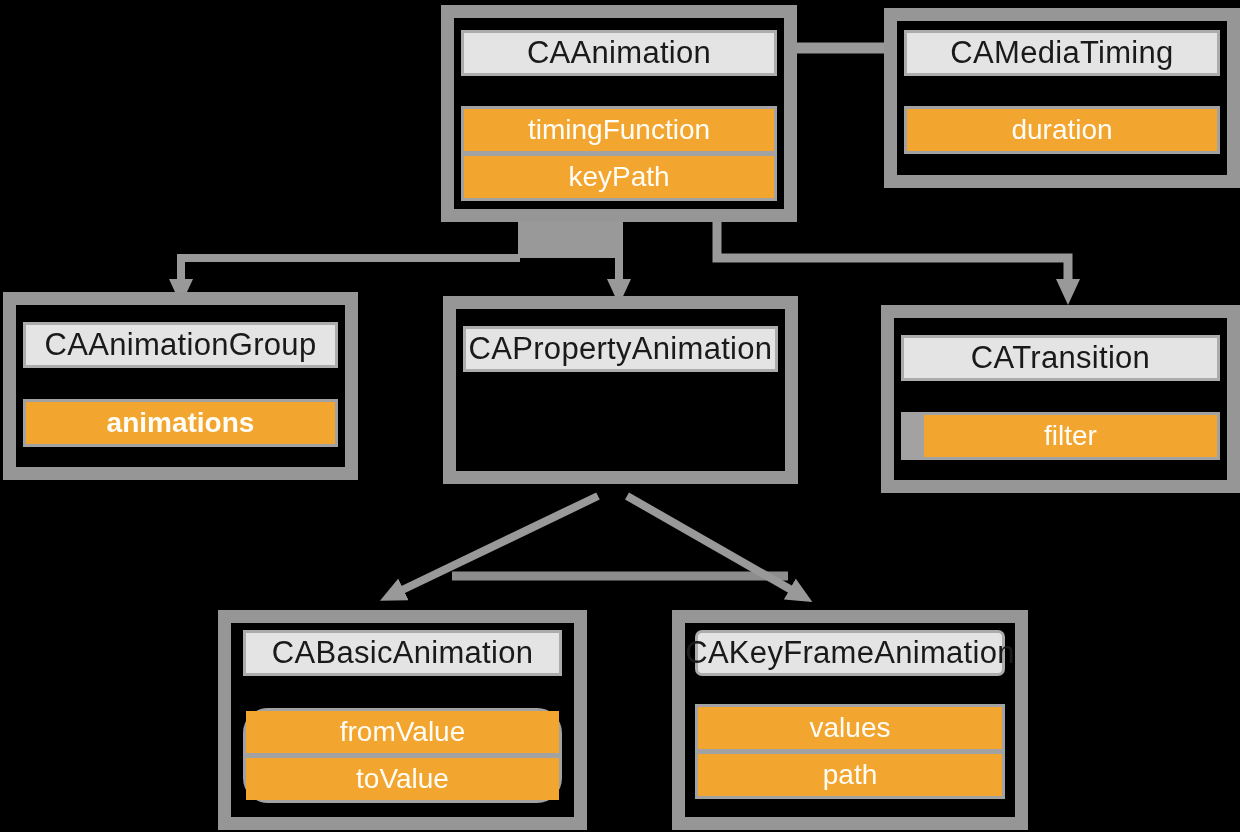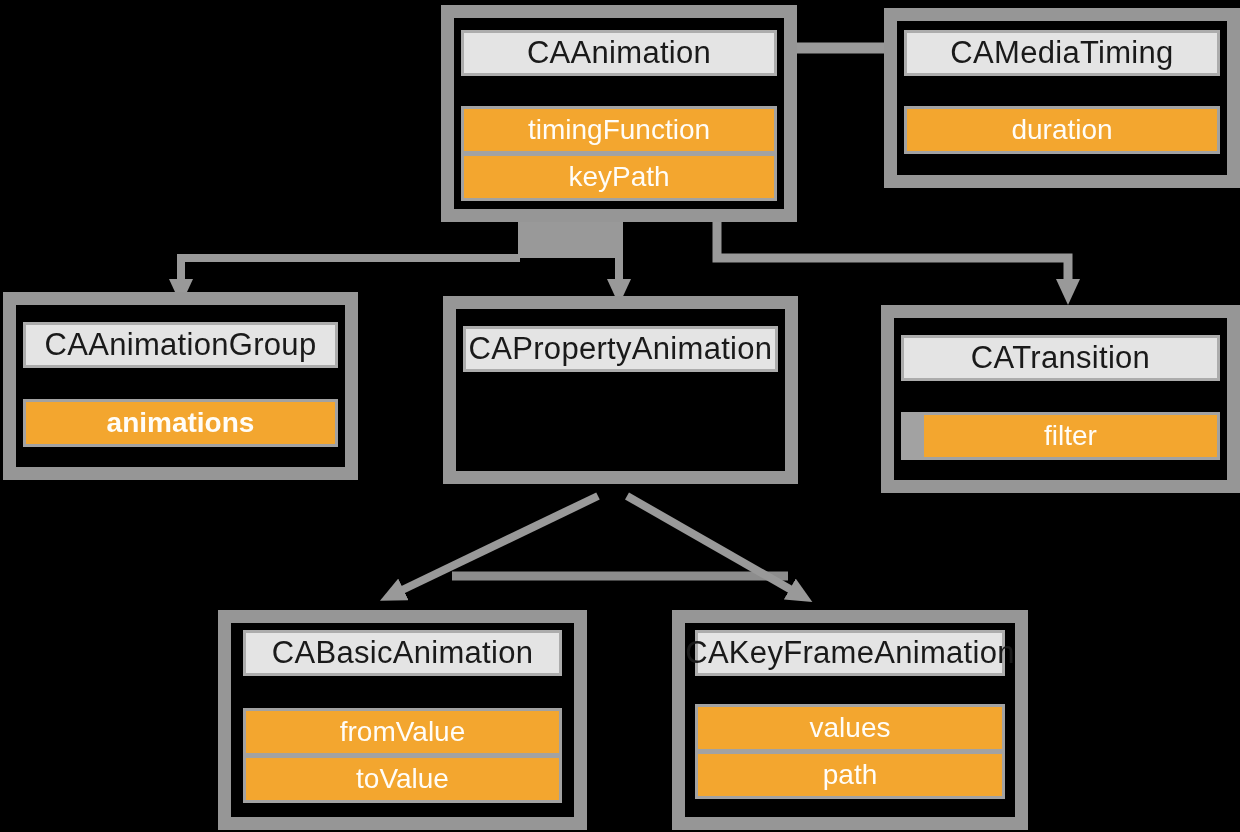--- a/index.html
+++ b/index.html
@@ -45,24 +45,24 @@
   #box-capropertyanimation       {left:443px;top:296px;width:355px;height:188px;}
   #box-capropertyanimation .title{margin-top:17px;}
   #box-capropertyanimation .props{margin-top:31px;}
 
   #box-catransition       {left:881px;top:305px;width:359px;height:188px;}
   #box-catransition .title{margin-top:17px;}
   #box-catransition .props{margin-top:31px;padding-left:20px;}
 
   #box-cabasicanimation       {left:218px;top:610px;width:369px;height:220px;}
   #box-cabasicanimation .title{margin-top:7px;margin-left:12px;margin-right:12px;}
-  #box-cabasicanimation .props{margin-top:32px;margin-left:12px;margin-right:12px;}
+  #box-cabasicanimation .props{margin-top:32px;margin-left:12px;margin-right:12px;border-radius:25px;}
 
   #box-cakeyframeanimation       {left:672px;top:610px;width:356px;height:220px;}
-  #box-cakeyframeanimation .title{margin-top:7px;margin-left:10px;margin-right:10px;}
+  #box-cakeyframeanimation .title{margin-top:7px;margin-left:10px;margin-right:10px;border-radius:7px;}
   #box-cakeyframeanimation .props{margin-top:28px;margin-left:10px;margin-right:10px;}
 </style>
 </head>
 <body>
 
 <div id="stage">
 
   <svg class="wires" viewBox="0 0 1240 832" xmlns="http://www.w3.org/2000/svg">
     <defs>
       <marker id="arrow" viewBox="0 0 26 24" markerWidth="26" markerHeight="24" refX="6" refY="12" orient="auto" markerUnits="userSpaceOnUse">

